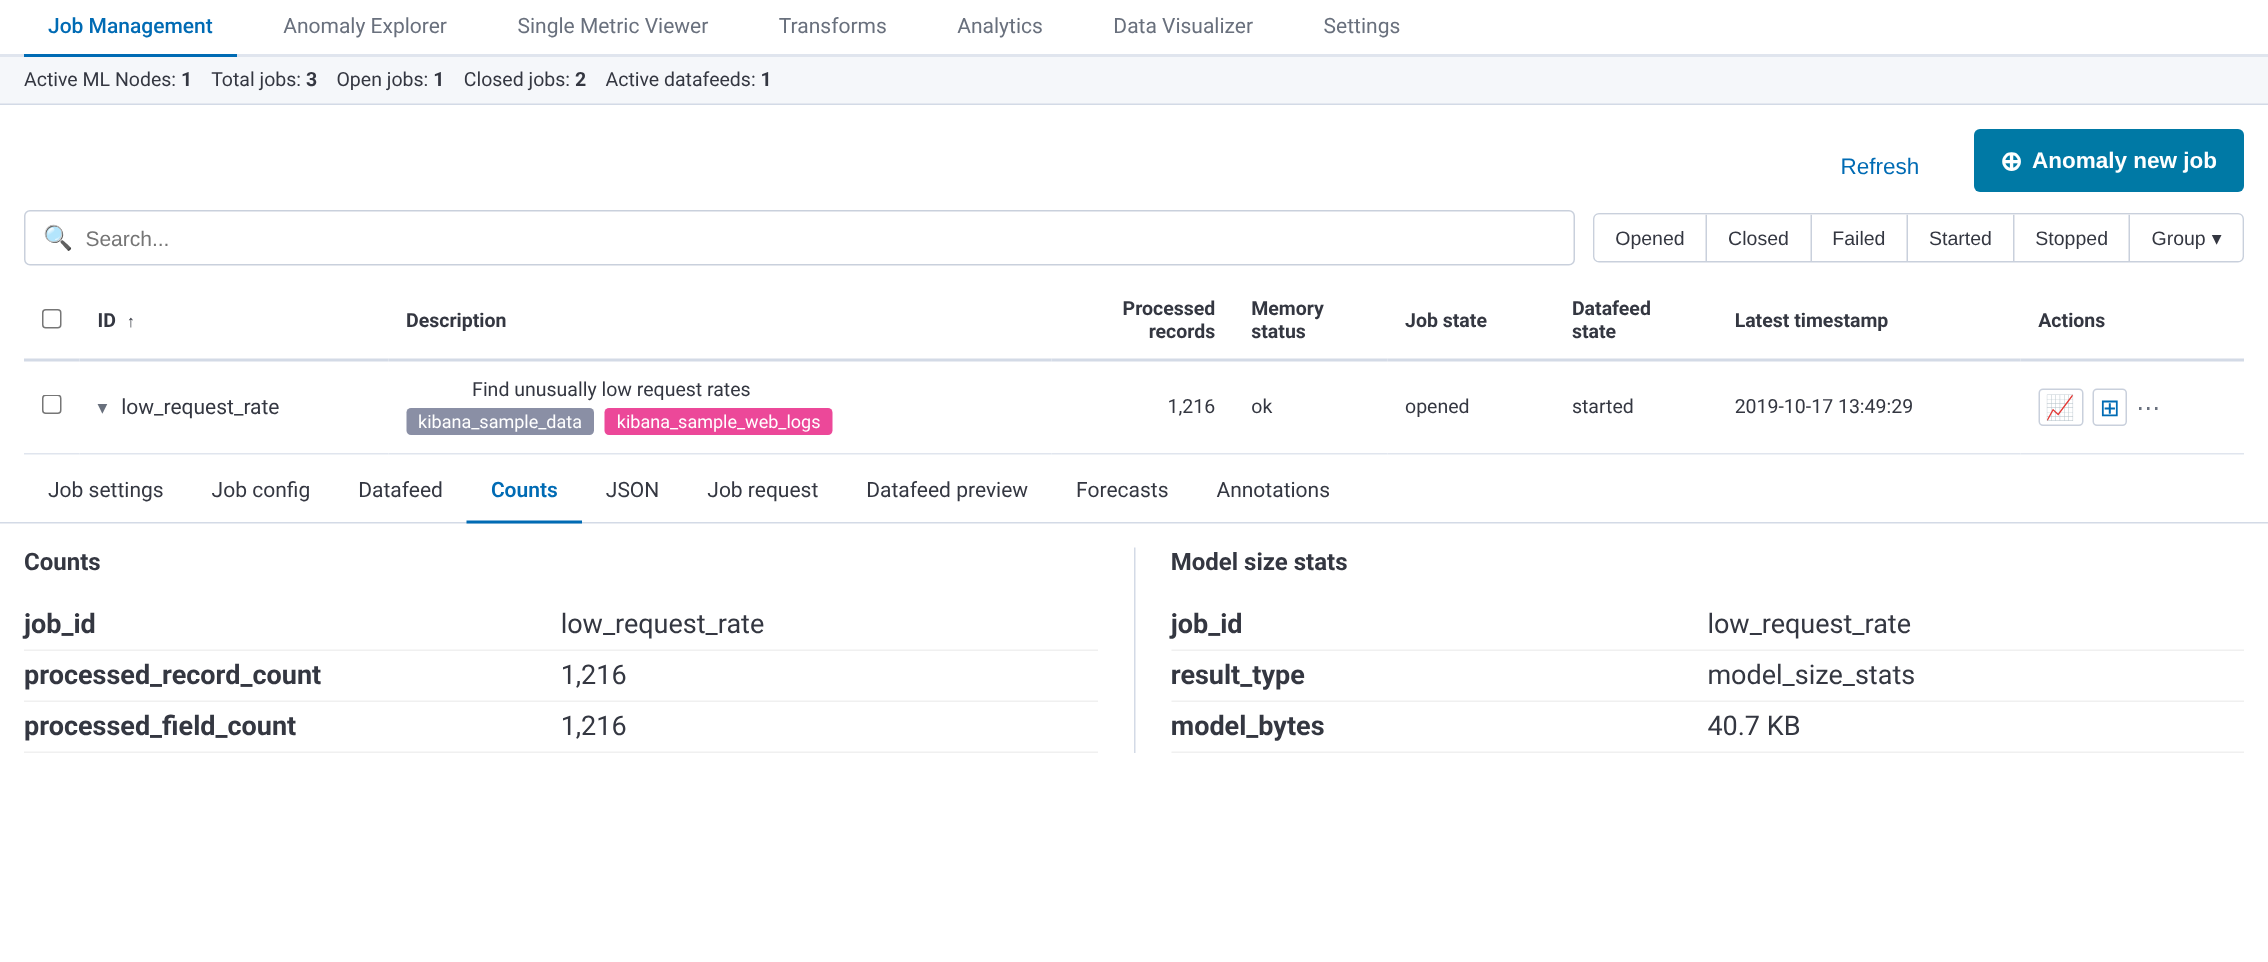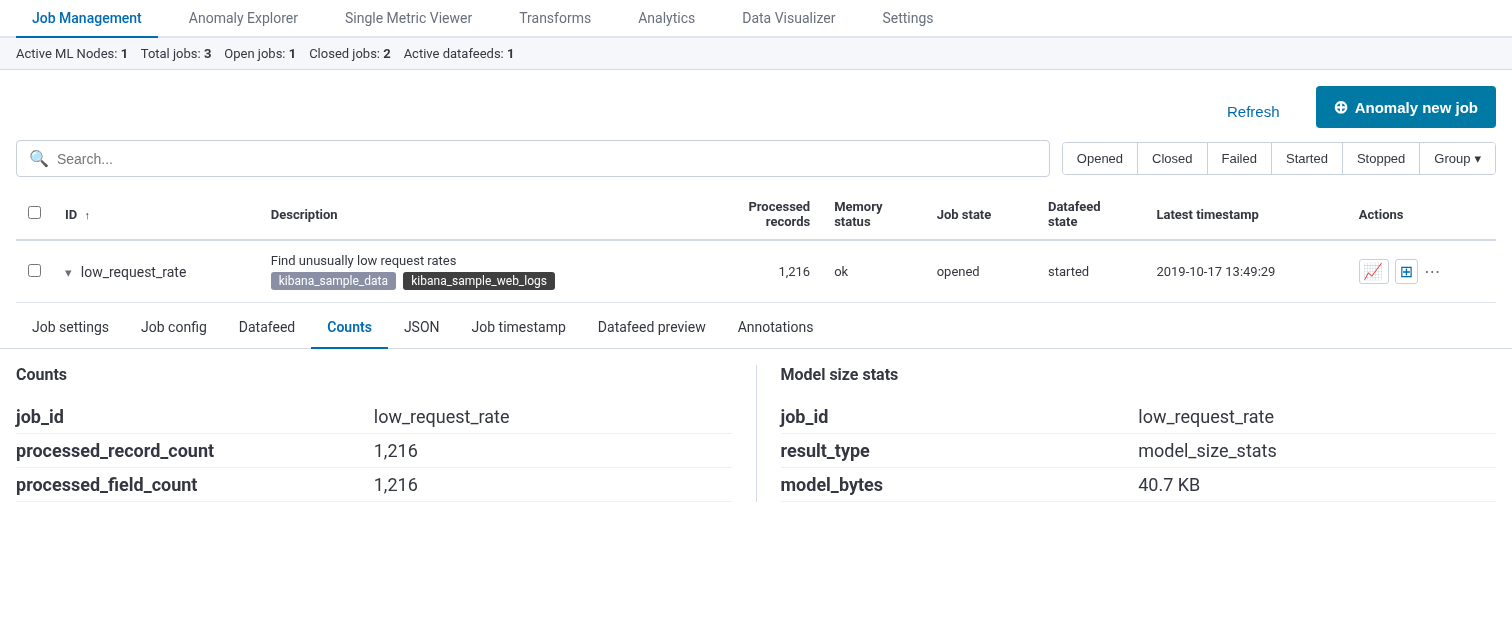--- a/index.html
+++ b/index.html
@@ -36,24 +36,24 @@
     thead th { padding: 10px 12px; text-align: left; font-weight: 700; font-size: 13px; color: #343741; white-space: nowrap; }
     .th-checkbox { width: 32px; }
     .th-id { cursor: pointer; }
     .sort-arrow { margin-left: 4px; font-size: 11px; }
     tbody tr { border-bottom: 1px solid #e0e5ee; }
     tbody td { padding: 12px 12px; font-size: 13px; vertical-align: middle; }
     .td-checkbox { width: 32px; }
     .job-expand { color: #69707d; cursor: pointer; margin-right: 6px; }
     .job-id { font-size: 14px; color: #343741; }
     .description-cell { }
-    .desc-text { margin-bottom: 4px; color: #343741; }
+    .desc-text { margin-bottom: 4px; color: #343741; margin-left: 44px; }
     .tag { display: inline-block; border-radius: 3px; padding: 2px 8px; font-size: 12px; margin-right: 4px; color: #fff; }
     .tag-gray { background: #8a8fa5; }
-    .tag-pink { background: #404040; }
+    .tag-pink { background: #ec4899; }
     .records-col { text-align: right; }
     .action-icons { display: flex; align-items: center; gap: 6px; }
     .action-icon { color: #006bb4; cursor: pointer; font-size: 16px; border: 1px solid #c9d0dc; border-radius: 3px; padding: 2px 4px; }
     .action-dots { color: #69707d; cursor: pointer; font-size: 16px; }
 
     
     .sub-tabs { display: flex; align-items: flex-end; border-bottom: 1px solid #d3dae6; padding: 0 16px; margin-top: 4px; }
     .sub-tab { padding: 12px 16px; font-size: 14px; color: #343741; cursor: pointer; border-bottom: 2px solid transparent; margin-bottom: -1px; text-decoration: none; }
     .sub-tab.active { color: #006bb4; border-bottom: 2px solid #006bb4; font-weight: 600; }
 
@@ -172,22 +172,23 @@
     </tbody>
   </table>
 </div>
 
 <div class="sub-tabs">
   <a class="sub-tab">Job settings</a>
   <a class="sub-tab">Job config</a>
   <a class="sub-tab">Datafeed</a>
   <a class="sub-tab active">Counts</a>
   <a class="sub-tab">JSON</a>
-  <a class="sub-tab">Job timestamp</a>
+  <a class="sub-tab">Job request</a>
   <a class="sub-tab">Datafeed preview</a>
+  <a class="sub-tab">Forecasts</a>
   <a class="sub-tab">Annotations</a>
 </div>
 
 <div class="content-row">
 
   <div class="panel">
     <div class="panel-title">Counts</div>
     <table class="stats-table">
       <tbody>
         <tr>

